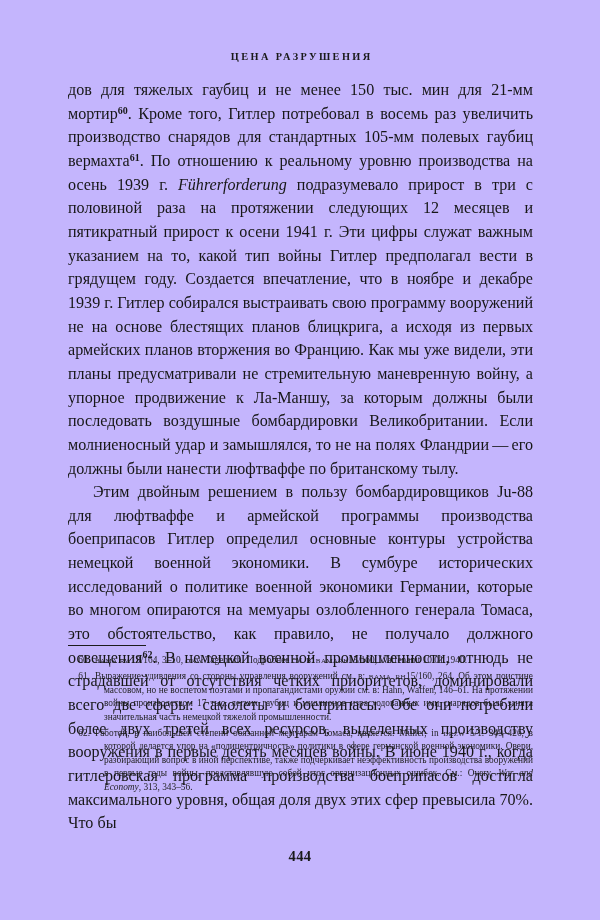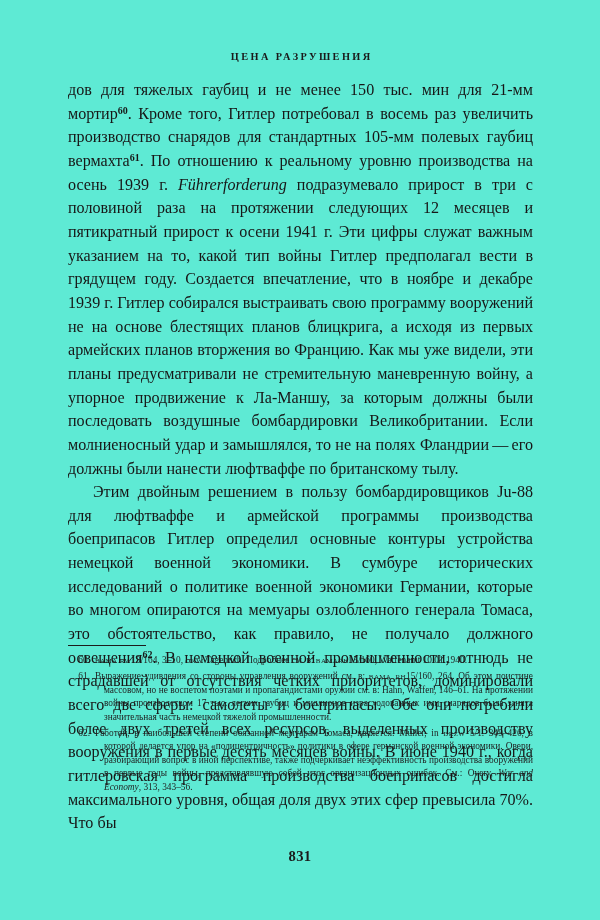--- a/index.html
+++ b/index.html
@@ -14,21 +14,21 @@
     overflow: hidden;
     font-family: "Liberation Serif", "DejaVu Serif", serif;
     color: #1c1c1c;
     -webkit-font-smoothing: antialiased;
   }
 
   .page {
     position: relative;
     width: 600px;
     height: 920px;
-    background: #5eead4;
+    background: #c4b5fd;
     box-sizing: border-box;
   }
 
   
   .running-head {
     position: absolute;
     left: 68px;
     top: 51px;
     width: 465px;
     text-align: center;
@@ -142,15 +142,15 @@
   </div>
 
   <div class="footnote-rule"></div>
 
   <div class="footnotes">
     <p class="footnote"><span class="fn-num">60.</span><span class="sc">bama</span> <span class="sc">rw</span>19/164, 3–10, <span class="sc">okw</span> Tagebuch. Подробнее см. в: <span class="sc">bamarh</span>15/160, Waffenamt 10.01.1940.</p>
     <p class="footnote"><span class="fn-num">61.</span>Выражение удивления со стороны управления вооружений см. в: <span class="sc">bama rh</span>15/160, 264. Об этом поистине массовом, но не воспетом поэтами и пропагандистами оружии см. в: Hahn, Waffen, 146–61. На протяжении войны производством 17 тыс. легких гаубиц и миллионов израсходованных ими снарядов была занята значительная часть немецкой тяжелой промышленности.</p>
     <p class="footnote"><span class="fn-num">62.</span>Работой, в наибольшей степени обязанной мемуарам Томаса, является: Müller, in <span class="sc">drzw</span> 5/1. 349–426, в которой делается упор на «полицентричность» политики в сфере германской военной экономики. Овери, разбирающий вопрос в иной перспективе, также подчеркивает неэффективность производства вооружений в первые годы войны, представлявшую собой итог организационных ошибок. См.: Overy, <i>War and Economy</i>, 313, 343–56.</p>
   </div>
 
-  <div class="folio">831</div>
+  <div class="folio">444</div>
 
 </div>
 
 </body></html>

